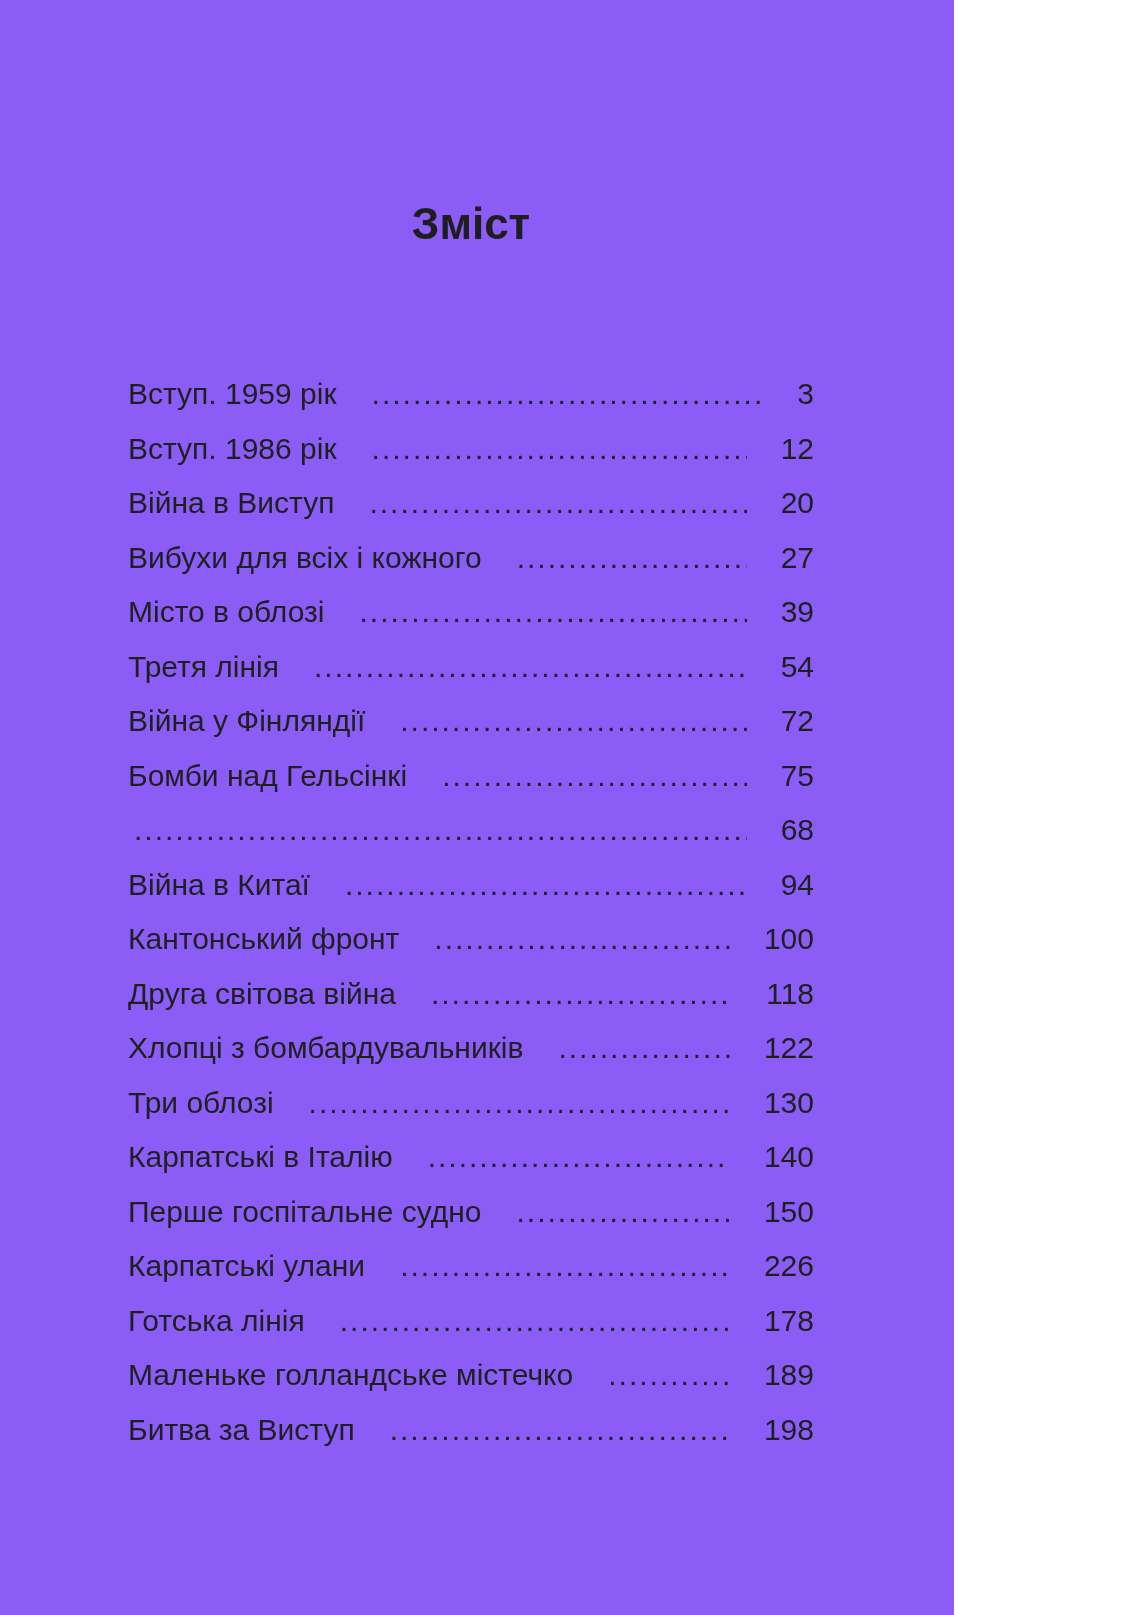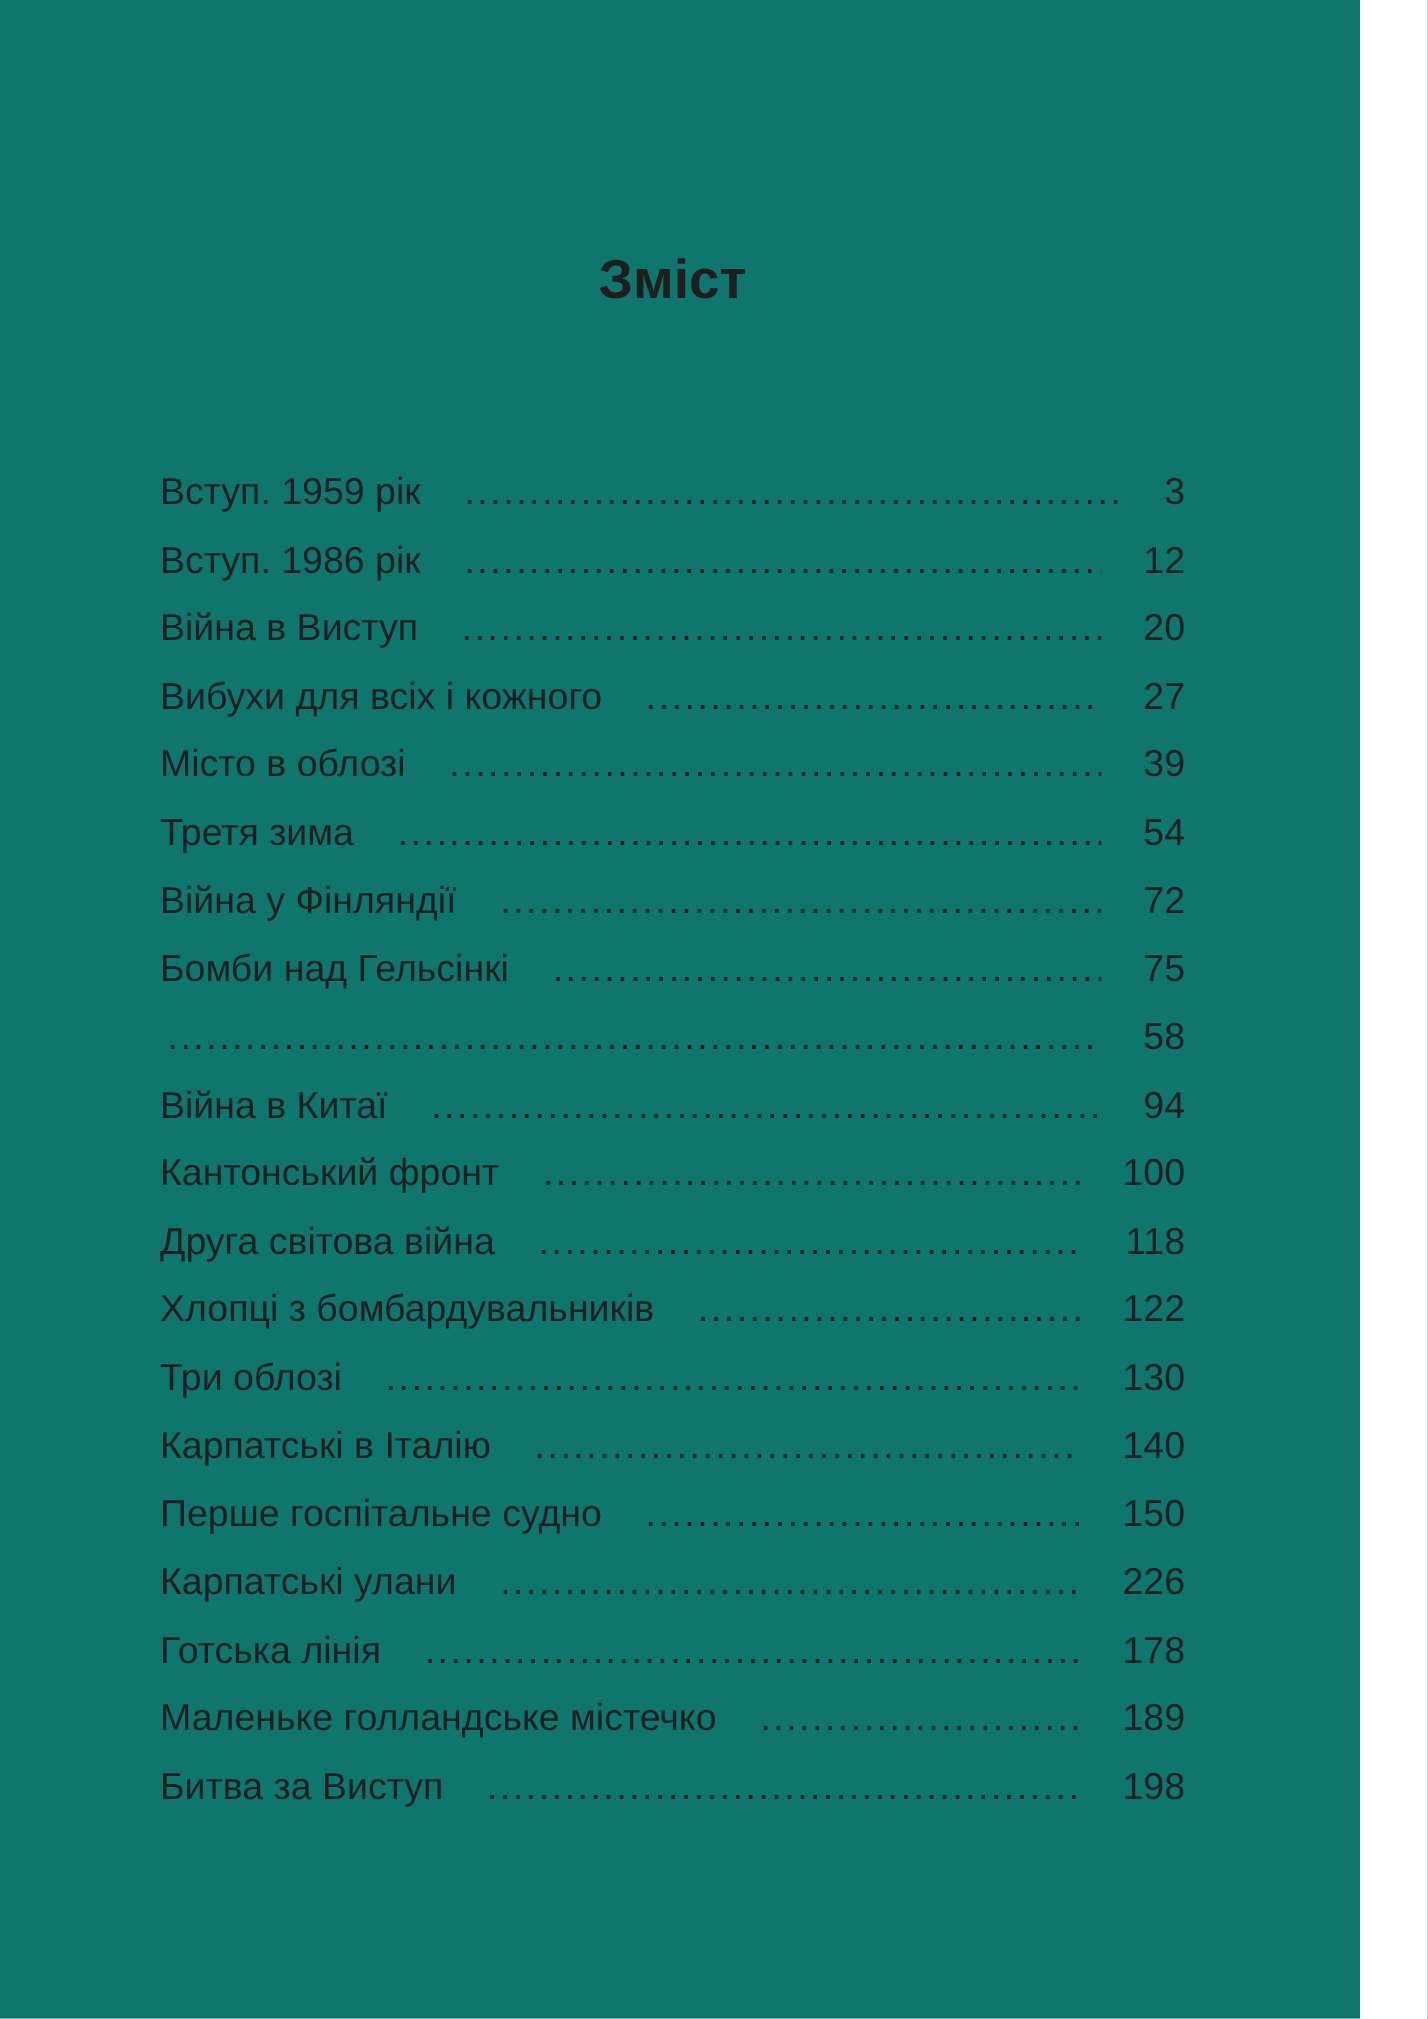--- a/index.html
+++ b/index.html
@@ -2,27 +2,26 @@
 <html><head>
 <meta charset="utf-8">
 <style>
   html, body {
     margin: 0;
     padding: 0;
     background: #ffffff;
   }
   .page {
     position: relative;
-    width: 1056px;
+    width: 954px;
     height: 1615px;
-    background: #0f766e;
+    background: #8b5cf6;
     color: #1f1f1f;
     font-family: "Liberation Sans", sans-serif;
     overflow: hidden;
-    padding-left: 32px;
   }
   .content {
     position: absolute;
     left: 128px;
     right: 140px;
     top: 0;
   }
   .doc-title {
     margin: 202px 0 0 0;
     text-align: center;
@@ -97,40 +96,40 @@
     <span class="toc-page">27</span>
   </div>
 
   <div class="toc-row">
     <span class="toc-label">Місто в облозі</span>
     <span class="toc-dots"></span>
     <span class="toc-page">39</span>
   </div>
 
   <div class="toc-row">
-    <span class="toc-label">Третя зима</span>
+    <span class="toc-label">Третя лінія</span>
     <span class="toc-dots"></span>
     <span class="toc-page">54</span>
   </div>
 
   <div class="toc-row">
     <span class="toc-label">Війна у Фінляндії</span>
     <span class="toc-dots"></span>
     <span class="toc-page">72</span>
   </div>
 
   <div class="toc-row">
     <span class="toc-label">Бомби над Гельсінкі</span>
     <span class="toc-dots"></span>
     <span class="toc-page">75</span>
   </div>
 
   <div class="toc-row">
     <span class="toc-dots"></span>
-    <span class="toc-page">58</span>
+    <span class="toc-page">68</span>
   </div>
 
   <div class="toc-row">
     <span class="toc-label">Війна в Китаї</span>
     <span class="toc-dots"></span>
     <span class="toc-page">94</span>
   </div>
 
   <div class="toc-row">
     <span class="toc-label">Кантонський фронт</span>

